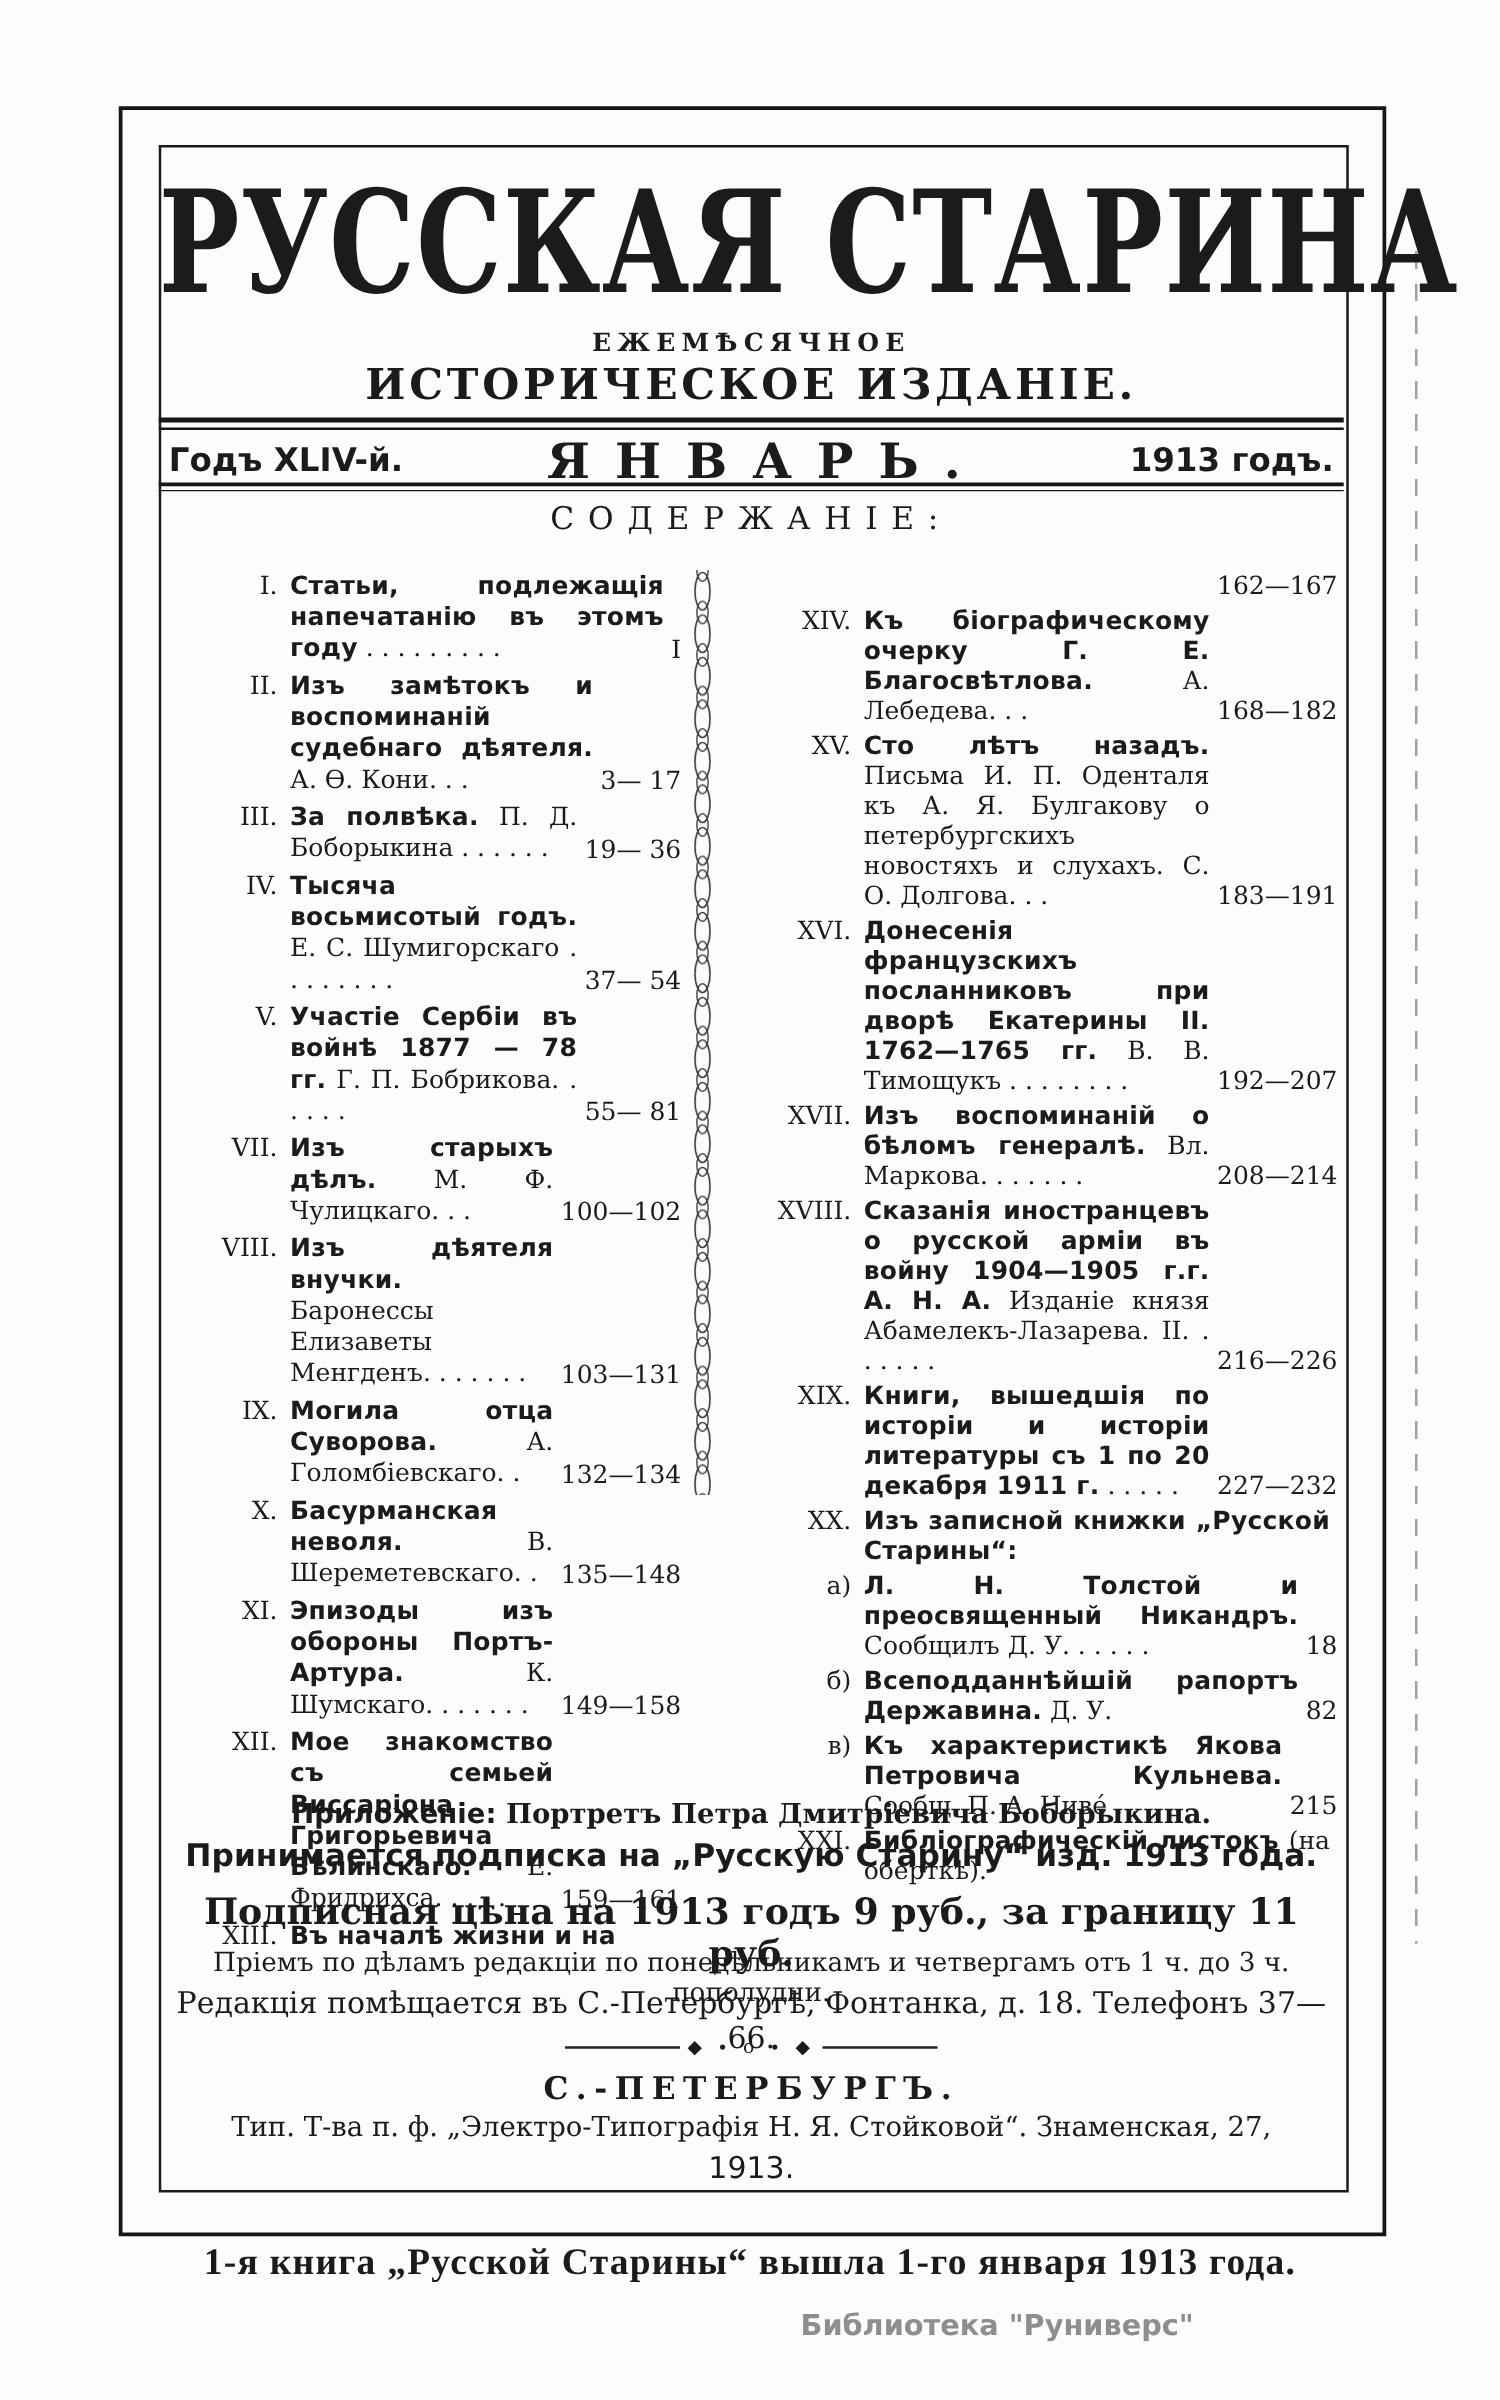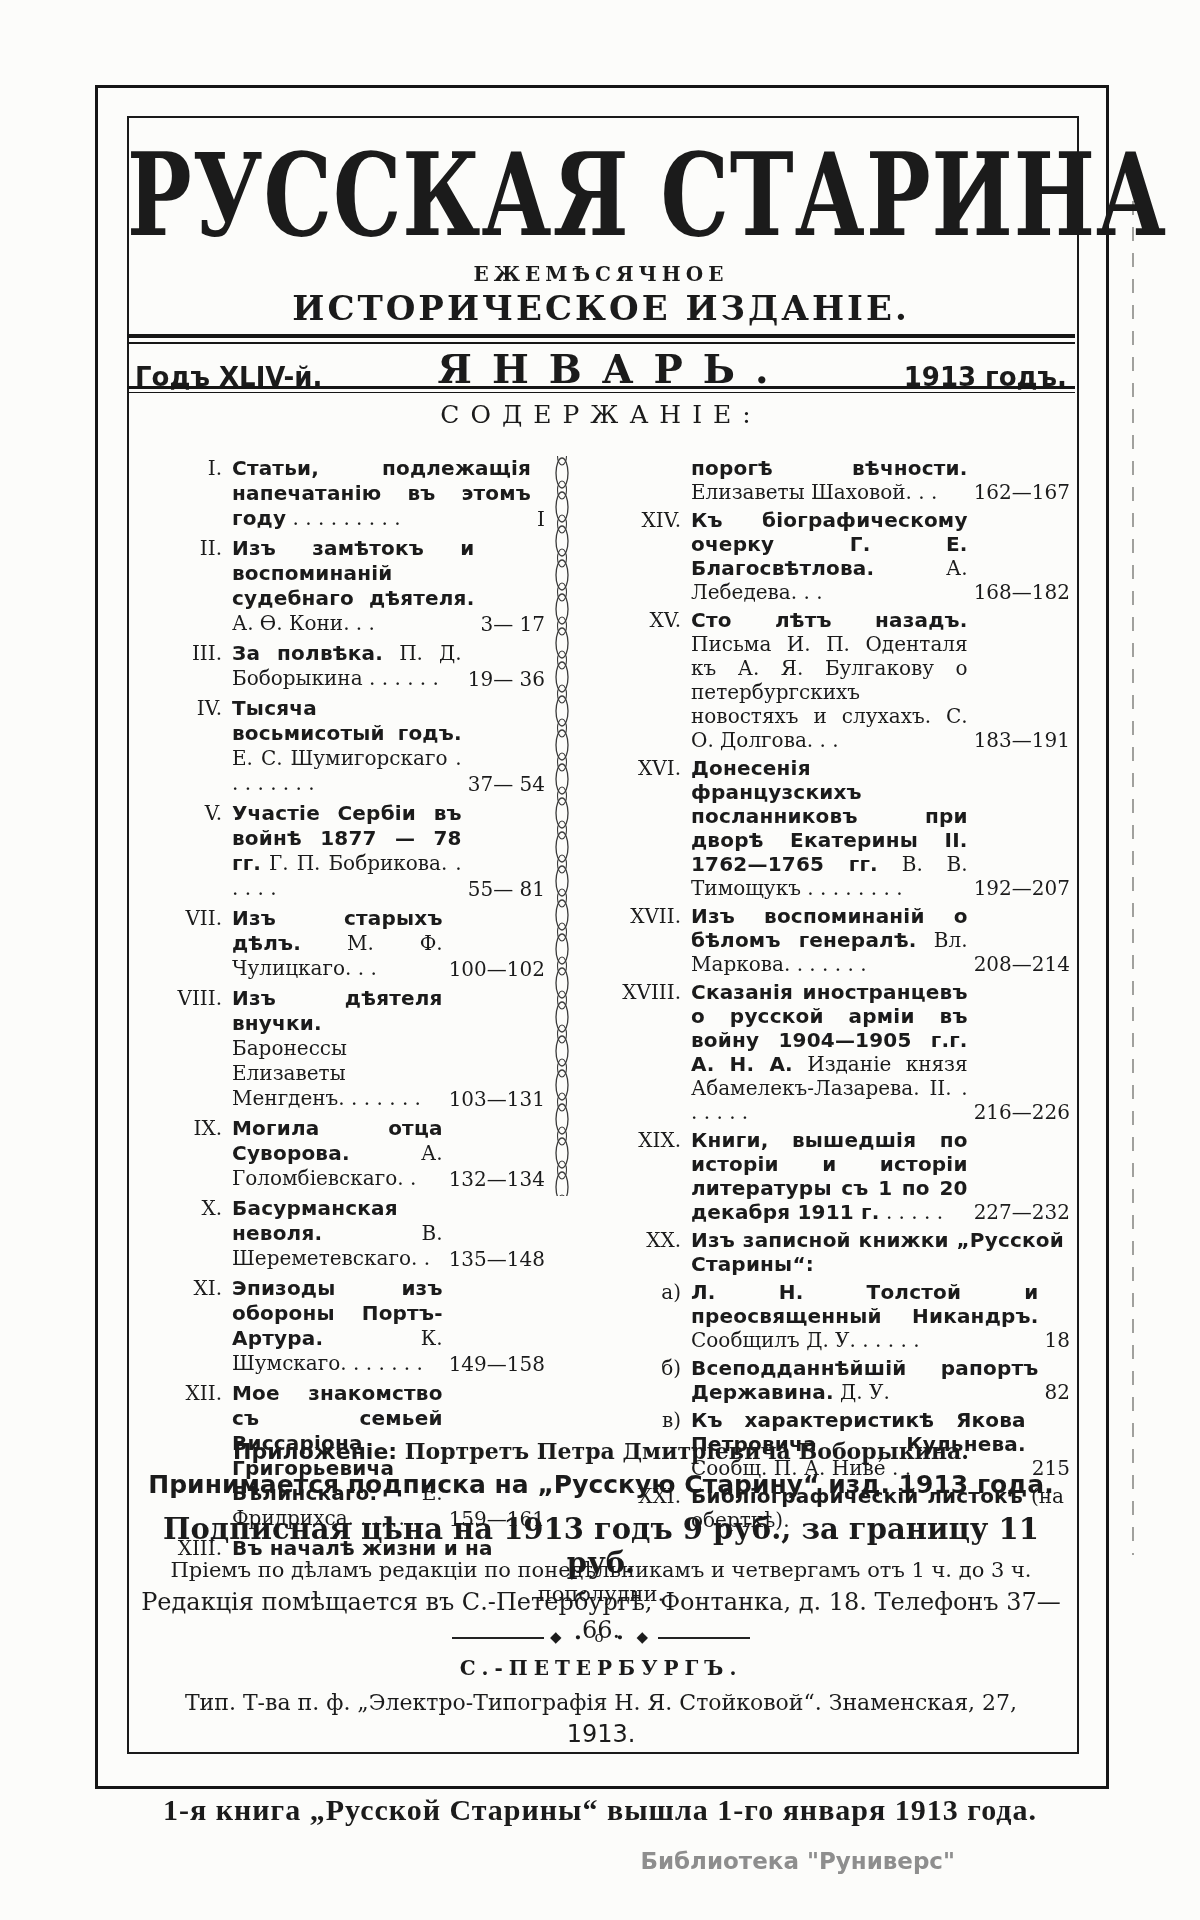--- a/index.html
+++ b/index.html
@@ -19,21 +19,21 @@
   
   .masthead{top:128px;text-align:center;}
   .masthead-inner{display:inline-block;font-weight:700;font-size:86px;letter-spacing:1px;
         transform:scale(1,1.32);transform-origin:top center;white-space:nowrap;}
   .sub-small{top:262px;text-align:center;font-size:20px;letter-spacing:5px;font-weight:600;}
   .sub-large{top:288px;text-align:center;font-size:34px;letter-spacing:3px;font-weight:600;}
 
   .rule-a{top:334px;height:4px;border-top:4px solid #161616;border-bottom:2px solid #161616;}
   .rule-b{top:386px;height:3px;border-top:3px solid #161616;border-bottom:1px solid #161616;}
 
-  .issue-band{top:346px;display:flex;justify-content:space-between;align-items:flex-end;padding:0 8px;box-sizing:border-box;gap:38px;}
+  .issue-band{top:346px;display:flex;justify-content:space-between;align-items:center;padding:0 8px;box-sizing:border-box;gap:38px;}
   .band-left,.band-right{font-family:"DejaVu Sans",sans-serif;font-weight:700;font-size:26px;}
   .band-month{font-size:39px;font-weight:700;letter-spacing:20px;}
 
   .toc-heading{top:400px;text-align:center;font-size:25px;letter-spacing:11px;}
 
   
   .toc{top:456px;left:140px;width:930px;display:grid;grid-template-columns:405px 34px 491px;}
   .toc-col{min-width:0;}
   .divider-cell{display:flex;justify-content:center;}
   .toc-entry{display:grid;grid-template-columns:92px 1fr auto;margin-bottom:5px;}
@@ -51,21 +51,21 @@
   .appendix .lbl{font-family:"DejaVu Sans",sans-serif;}
   .sub-line1{top:1470px;text-align:center;font-family:"DejaVu Sans",sans-serif;font-weight:700;font-size:25px;}
   .sub-line2{top:1512px;text-align:center;font-weight:700;font-size:29px;}
   .sub-line3{top:1558px;text-align:center;font-size:21px;}
   .sub-line4{top:1588px;text-align:center;font-size:24px;}
 
   .ornament{top:1630px;display:flex;align-items:center;justify-content:center;gap:6px;}
   .orn-line{width:92px;height:2px;background:#222;}
   .orn-glyphs{font-size:15px;letter-spacing:4px;line-height:15px;}
 
-  .imprint-city{top:1656px;text-align:center;font-size:20px;letter-spacing:6px;font-weight:600;}
+  .imprint-city{top:1656px;text-align:center;font-size:25px;letter-spacing:6px;font-weight:600;}
   .imprint-printer{top:1690px;text-align:center;font-size:22px;}
   .imprint-year{top:1720px;text-align:center;font-family:"DejaVu Sans",sans-serif;font-weight:400;font-size:24px;}
 
   .bottom-caption{position:absolute;left:80px;width:1040px;top:1793px;text-align:center;
         font-weight:700;font-size:30px;letter-spacing:1px;font-family:Liberation Serif, serif;}
   .watermark{position:absolute;left:127px;width:828px;top:1848px;text-align:right;
         font-family:"DejaVu Sans",sans-serif;font-weight:700;font-size:23px;color:#8e8e8e;}
 </style>
 </head>
 <body>
@@ -163,21 +163,20 @@
             <ellipse cx="13" cy="0" rx="4.5" ry="9" fill="none" stroke="#3a3a3a" stroke-width="1.1"></ellipse>
             <ellipse cx="13" cy="34" rx="4.5" ry="9" fill="none" stroke="#3a3a3a" stroke-width="1.1"></ellipse>
           </pattern>
         </defs>
         <rect width="26" height="740" fill="url(#chain)"></rect>
       </svg>
     </div>
     <div class="toc-col toc-colR" id="toc-right">
         <div class="toc-entry">
           <span class="toc-num"></span>
-          <div class="toc-text"><span class="run-b">порогѣ вѣчности.</span><span class="run-r"> Елизаветы Шаховой. . .</span></div>
           <span class="toc-pages">162—167</span>
         </div>
         <div class="toc-entry">
           <span class="toc-num">XIV.</span>
           <div class="toc-text"><span class="run-b">Къ біографическому очерку Г. Е. Благосвѣтлова.</span><span class="run-r"> А. Лебедева. . .</span></div>
           <span class="toc-pages">168—182</span>
         </div>
         <div class="toc-entry">
           <span class="toc-num">XV.</span>
           <div class="toc-text"><span class="run-b">Сто лѣтъ назадъ.</span><span class="run-r"> Письма И. П. Оденталя къ А. Я. Булгакову о петербургскихъ новостяхъ и слухахъ. С. О. Долгова. . .</span></div>

